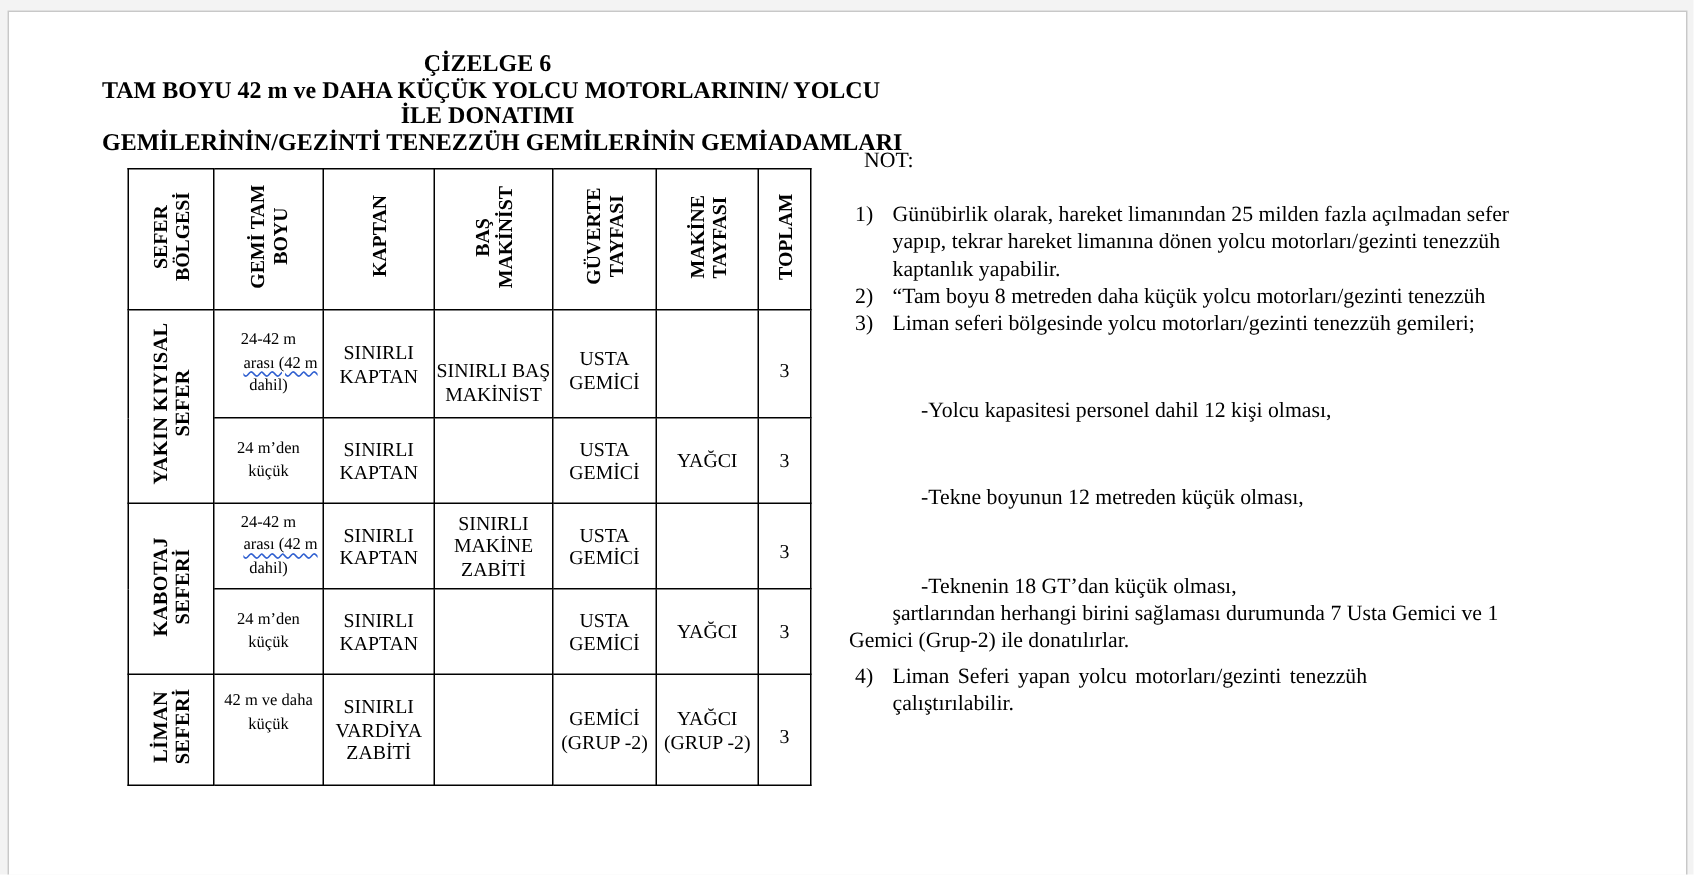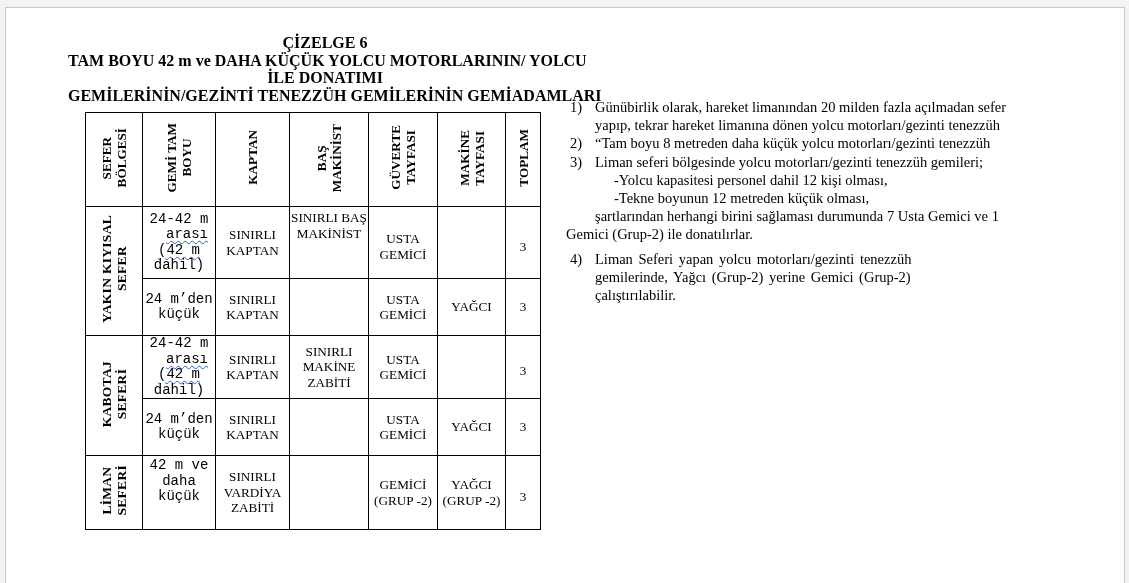--- a/index.html
+++ b/index.html
@@ -31,31 +31,31 @@
   .hdr { height:94px; font-weight:bold; }
   .vtext {
     writing-mode:vertical-rl; transform:rotate(180deg);
     display:inline-block; font-weight:bold; white-space:nowrap;
     line-height:15px; text-align:center;
   }
   .vtext.big { font-size:13.5px; letter-spacing:0.3px; }
   .r-a { height:72px; }
   .r-b { height:57px; }
   .r-liman { height:74px; }
-  .cell-small { font-size:14px;font-family:Liberation Mono, monospace; }
+  .cell-small { font-size:11px; }
   .sq { text-decoration:underline wavy #3060d0; text-decoration-thickness:1px; text-underline-offset:2px;margin-left:16px; }
   .toplam { padding-top:8px !important; }
   .notes {
     position:absolute; left:564px; top:98px; width:520px;
     font-size:14.5px; line-height:18.2px;
   }
   .notes .not-title { margin-left:12px; margin-bottom:18px; }
   .note { position:relative; padding-left:31px; }
   .note .num { position:absolute; left:6px; top:0; }
-  .subitem { padding-left:50px; }
+  .subitem { padding-left:50px;margin-top:40px; }
   .note4 { margin-top:6px; }
   .note4 .num { left:6px; }
 </style>
 </head>
 <body>
 
 <div class="page">
 
   <div class="title-block">
     <div>ÇİZELGE 6</div>
@@ -83,21 +83,21 @@
     <th><span class="vtext"><span>BAŞ</span><br><span>MAKİNİST</span></span></th>
     <th><span class="vtext"><span>GÜVERTE</span><br><span>TAYFASI</span></span></th>
     <th><span class="vtext"><span>MAKİNE</span><br><span>TAYFASI</span></span></th>
     <th><span class="vtext"><span>TOPLAM</span></span></th>
   </tr>
 
   <tr class="r-a">
     <td rowspan="2"><span class="vtext big"><span>YAKIN KIYISAL</span><br><span>SEFER</span></span></td>
     <td class="cell-small"><span>24-42 m</span><br><span class="sq">arası (42 m</span><br><span>dahil)</span></td>
     <td><span>SINIRLI</span><br><span>KAPTAN</span></td>
-    <td style="vertical-align:top;padding-top:3px"><span>SINIRLI BAŞ</span><br><span>MAKİNİST</span></td>
+    <td style="vertical-align:top;padding-top:32px"><span>SINIRLI BAŞ</span><br><span>MAKİNİST</span></td>
     <td style="padding-top:8px"><span>USTA</span><br><span>GEMİCİ</span></td>
     <td></td>
     <td class="toplam">3</td>
   </tr>
   <tr class="r-b">
     <td class="cell-small"><span>24 m’den</span><br><span>küçük</span></td>
     <td><span>SINIRLI</span><br><span>KAPTAN</span></td>
     <td></td>
     <td><span>USTA</span><br><span>GEMİCİ</span></td>
     <td>YAĞCI</td>
@@ -128,40 +128,42 @@
     <td><span>SINIRLI</span><br><span>VARDİYA</span><br><span>ZABİTİ</span></td>
     <td></td>
     <td><span>GEMİCİ</span><br><span>(GRUP -2)</span></td>
     <td><span>YAĞCI</span><br><span>(GRUP -2)</span></td>
     <td class="toplam">3</td>
   </tr>
 </tbody>
   </table>
 
 <div class="notes">
+  <div class="not-title">NOT:</div>
 
   <div class="note">
     <span class="num">1)</span>
-    <div>Günübirlik olarak, hareket limanından 20 milden fazla açılmadan sefer</div>
+    <div>Günübirlik olarak, hareket limanından 25 milden fazla açılmadan sefer</div>
     <div>yapıp, tekrar hareket limanına dönen yolcu motorları/gezinti tenezzüh</div>
+    <div>kaptanlık yapabilir.</div>
   </div>
 
   <div class="note">
     <span class="num">2)</span>
     <div>“Tam boyu 8 metreden daha küçük yolcu motorları/gezinti tenezzüh</div>
   </div>
 
   <div class="note">
     <span class="num">3)</span>
     <div>Liman seferi bölgesinde yolcu motorları/gezinti tenezzüh gemileri;</div>
     <div class="subitem" style="padding-left:19px">-Yolcu kapasitesi personel dahil 12 kişi olması,</div>
     <div class="subitem" style="padding-left:19px">-Tekne boyunun 12 metreden küçük olması,</div>
+    <div class="subitem" style="padding-left:19px">-Teknenin 18 GT’dan küçük olması,</div>
   </div>
   <div style="padding-left:31px">şartlarından herhangi birini sağlaması durumunda 7 Usta Gemici ve 1</div>
   <div style="padding-left:2px">Gemici (Grup-2) ile donatılırlar.</div>
 
   <div class="note note4">
     <span class="num">4)</span>
     <div style="word-spacing:2px">Liman Seferi yapan yolcu motorları/gezinti tenezzüh</div>
-    <div style="word-spacing:2px">gemilerinde, Yağcı (Grup-2) yerine Gemici (Grup-2)</div>
     <div>çalıştırılabilir.</div>
   </div>
 </div>
 
 </body></html>

